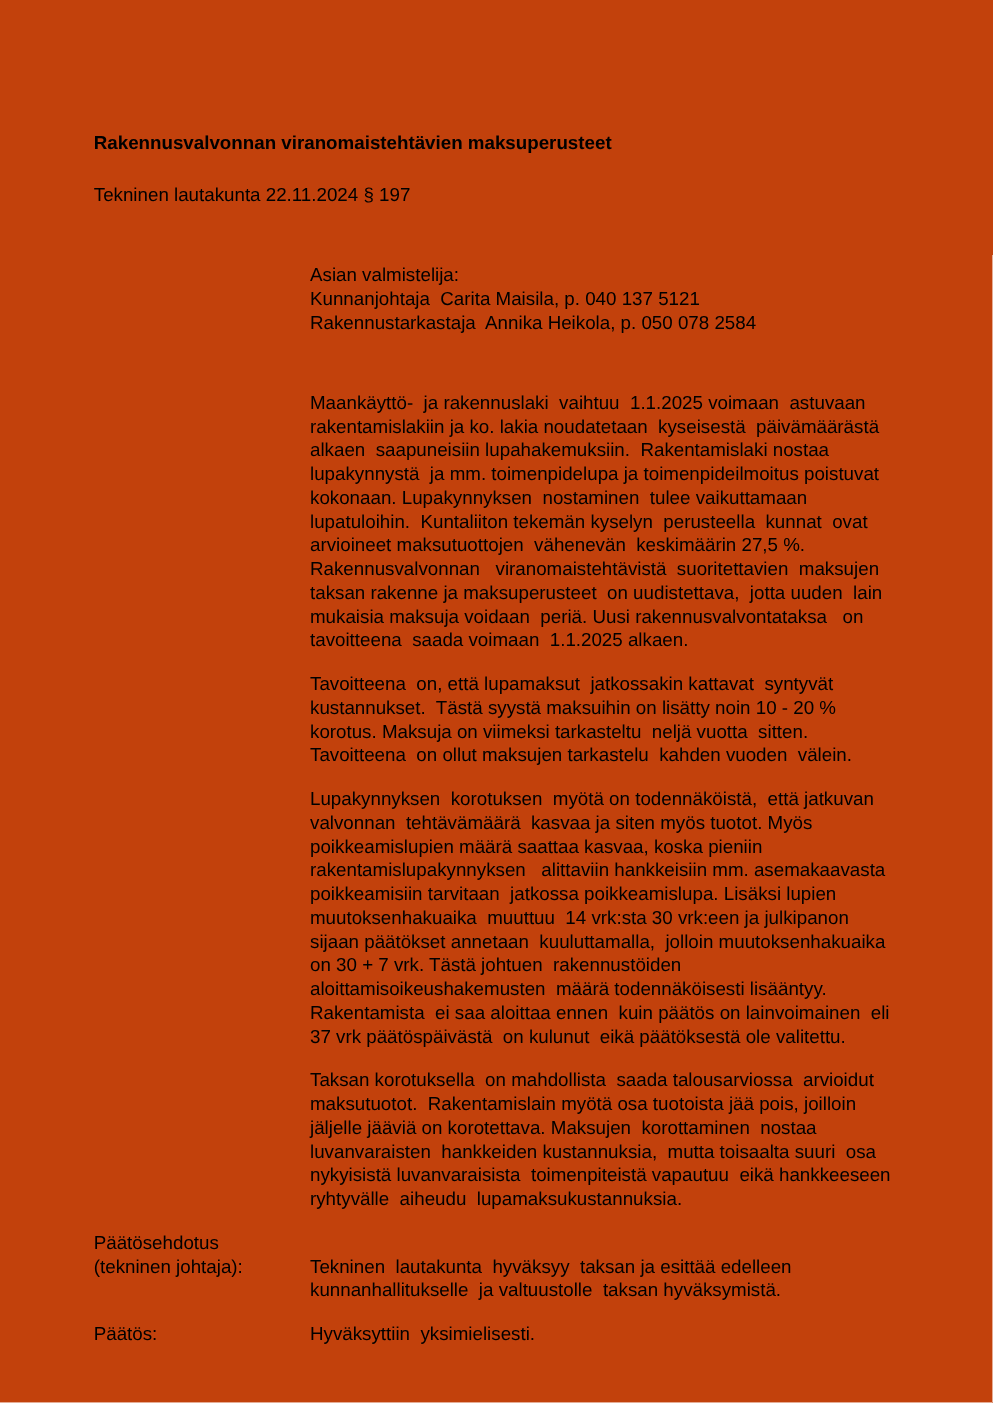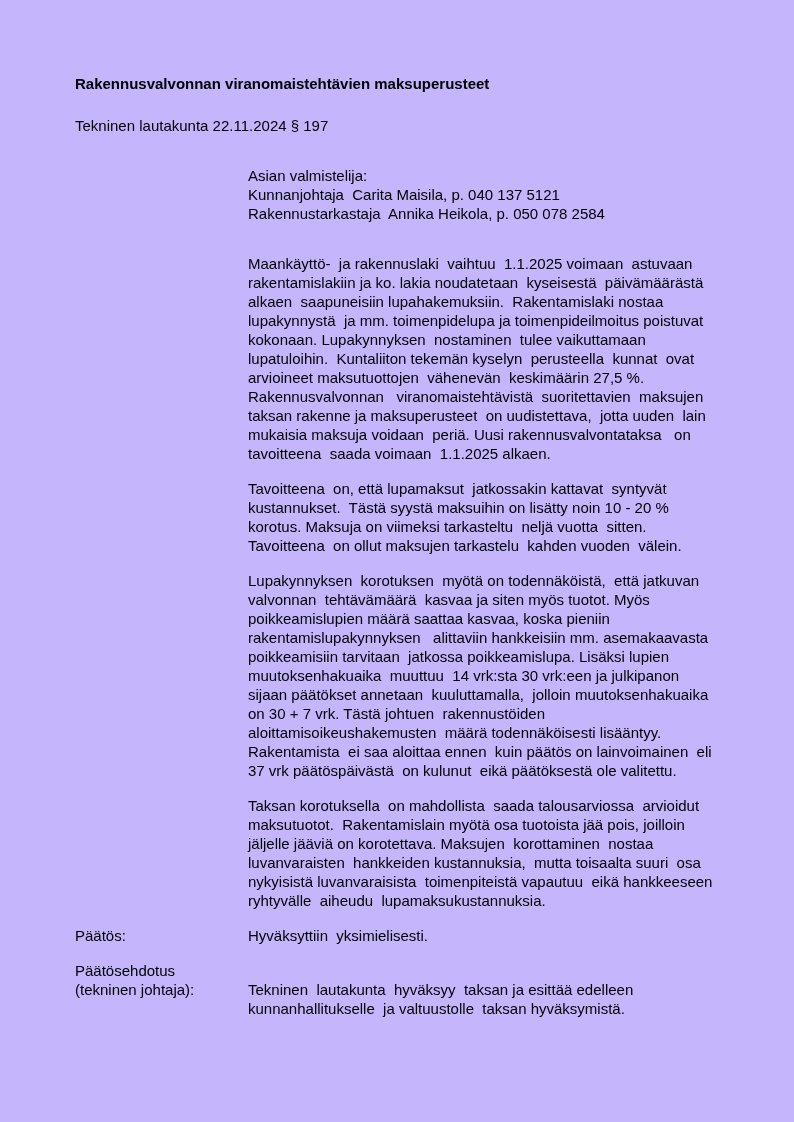--- a/index.html
+++ b/index.html
@@ -1,40 +1,40 @@
 <!DOCTYPE html>
 <html><head>
 <meta charset="utf-8">
 <style>
   html, body { margin: 0; padding: 0; background: #ffffff; }
   .page {
     position: relative;
     width: 794px;
     height: 1122px;
-    background: #c4b5fd;
+    background: #c2410c;
     color: #000000;
     font-family: "Liberation Sans", "DejaVu Sans", sans-serif;
     font-size: 15px;
     line-height: 19px;
-    padding: 74px 26px 0 75px;
+    padding: 105px 26px 0 75px;
     box-sizing: border-box;
     overflow: hidden;
   }
   .doc-title {
     font-weight: bold;
     font-size: 15px;
     line-height: 19px;
     margin: 0;
   }
   .date-line { margin-top: 23px; }
   .pre { white-space: pre-wrap; }
   .row { display: flex; align-items: flex-start; }
   .row-label { width: 173px; flex: 0 0 173px; white-space: pre-wrap; }
   .row-content { flex: 1 1 auto; white-space: pre-wrap; }
-  .mt-big { margin-top: 31px; }
+  .mt-big { margin-top: 45px; }
   .mt-par { margin-top: 16px; justify-content: flex-end; }
   .offset-one-line { padding-top: 19px; }
 </style>
 </head>
 <body>
 
 <div class="page">
 
   <h1 class="doc-title">Rakennusvalvonnan viranomaistehtävien maksuperusteet</h1>
 
@@ -89,24 +89,24 @@
     <div class="row-label"></div>
     <div class="row-content pre">Taksan korotuksella  on mahdollista  saada talousarviossa  arvioidut
 maksutuotot.  Rakentamislain myötä osa tuotoista jää pois, joilloin
 jäljelle jääviä on korotettava. Maksujen  korottaminen  nostaa
 luvanvaraisten  hankkeiden kustannuksia,  mutta toisaalta suuri  osa
 nykyisistä luvanvaraisista  toimenpiteistä vapautuu  eikä hankkeeseen
 ryhtyvälle  aiheudu  lupamaksukustannuksia.</div>
   </div>
 
   <div class="row mt-par">
-    <div class="row-label">Päätös:</div>
-    <div class="row-content pre">Hyväksyttiin  yksimielisesti.</div>
-  </div>
-
-  <div class="row mt-par">
     <div class="row-label pre">Päätösehdotus
 (tekninen johtaja):</div>
     <div class="row-content pre offset-one-line">Tekninen  lautakunta  hyväksyy  taksan ja esittää edelleen
 kunnanhallitukselle  ja valtuustolle  taksan hyväksymistä.</div>
   </div>
 
+  <div class="row mt-par">
+    <div class="row-label">Päätös:</div>
+    <div class="row-content pre">Hyväksyttiin  yksimielisesti.</div>
+  </div>
+
 </div>
 
 </body></html>

